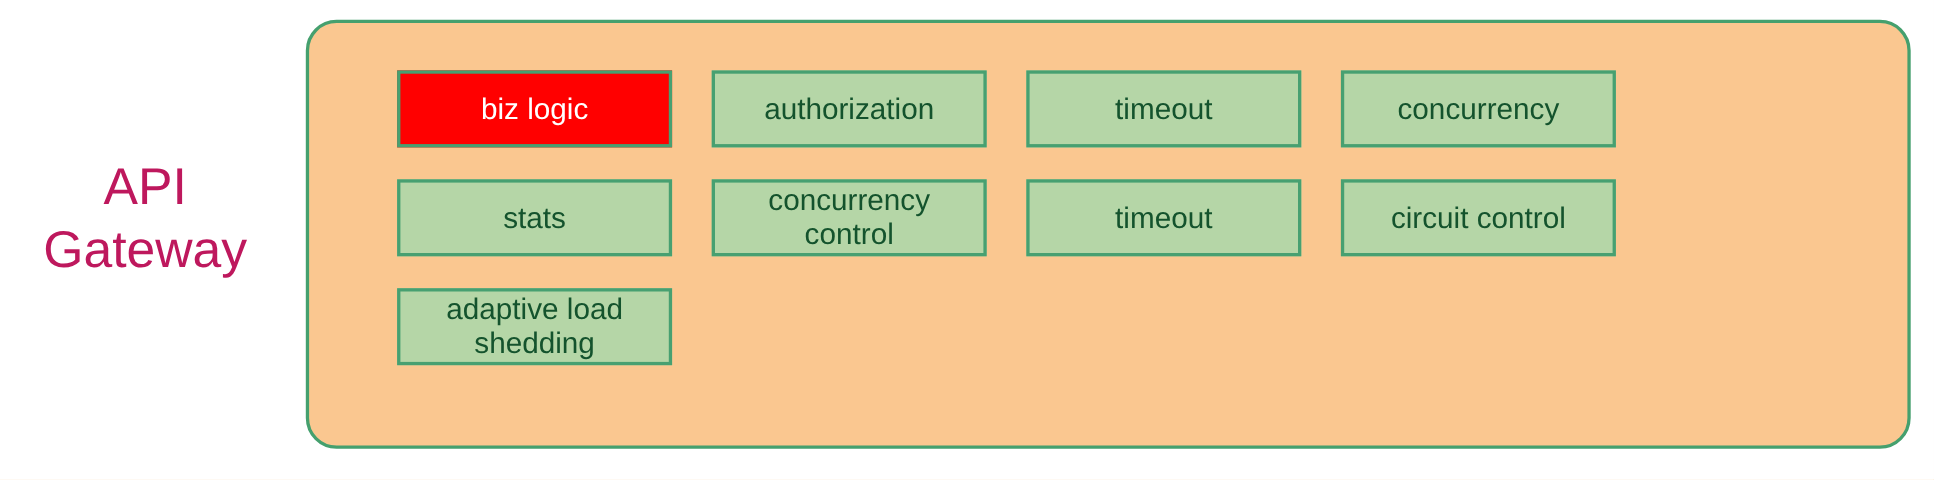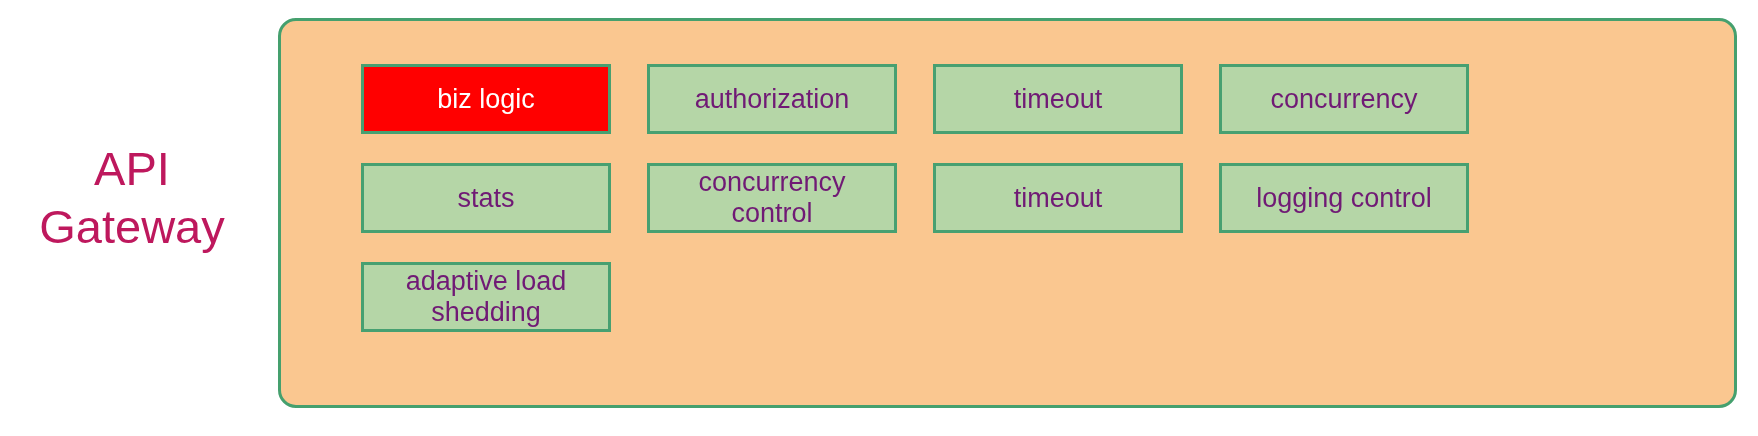--- a/index.html
+++ b/index.html
@@ -39,41 +39,41 @@
   
   #gateway-container {
     position: absolute;
     left: 278px;
     top: 18px;
     width: 1459px;
     height: 390px;
     box-sizing: border-box;
     background: #fac790;
     border: 3px solid #45a06e;
-    border-radius: 18px;
+    border-radius: 28px;
   }
 
   
   #capability-grid {
     position: absolute;
     left: 80px;
     top: 43px;
     width: 1296px;
     display: grid;
     grid-template-columns: repeat(4, 250px);
     grid-template-rows: repeat(3, 70px);
     column-gap: 36px;
     row-gap: 29px;
   }
 
   .cap-box {
     box-sizing: border-box;
     border: 3px solid #47a071;
     background: #b5d6a7;
-    color: #701a75;
+    color: #14532d;
     display: flex;
     align-items: center;
     justify-content: center;
     text-align: center;
     font-size: 27px;
     line-height: 31px;
     white-space: pre-line;
     padding: 0 4px;
     user-select: none;
   }
@@ -95,20 +95,20 @@
 
     <div id="capability-grid">
         <div class="cap-box highlight">biz logic</div>
         <div class="cap-box">authorization</div>
         <div class="cap-box">timeout</div>
         <div class="cap-box">concurrency</div>
         <div class="cap-box">stats</div>
         <div class="cap-box">concurrency
 control</div>
         <div class="cap-box">timeout</div>
-        <div class="cap-box">logging control</div>
+        <div class="cap-box">circuit control</div>
         <div class="cap-box">adaptive load
 shedding</div>
       </div>
 
   </div>
 
 </div>
 
 </body></html>

